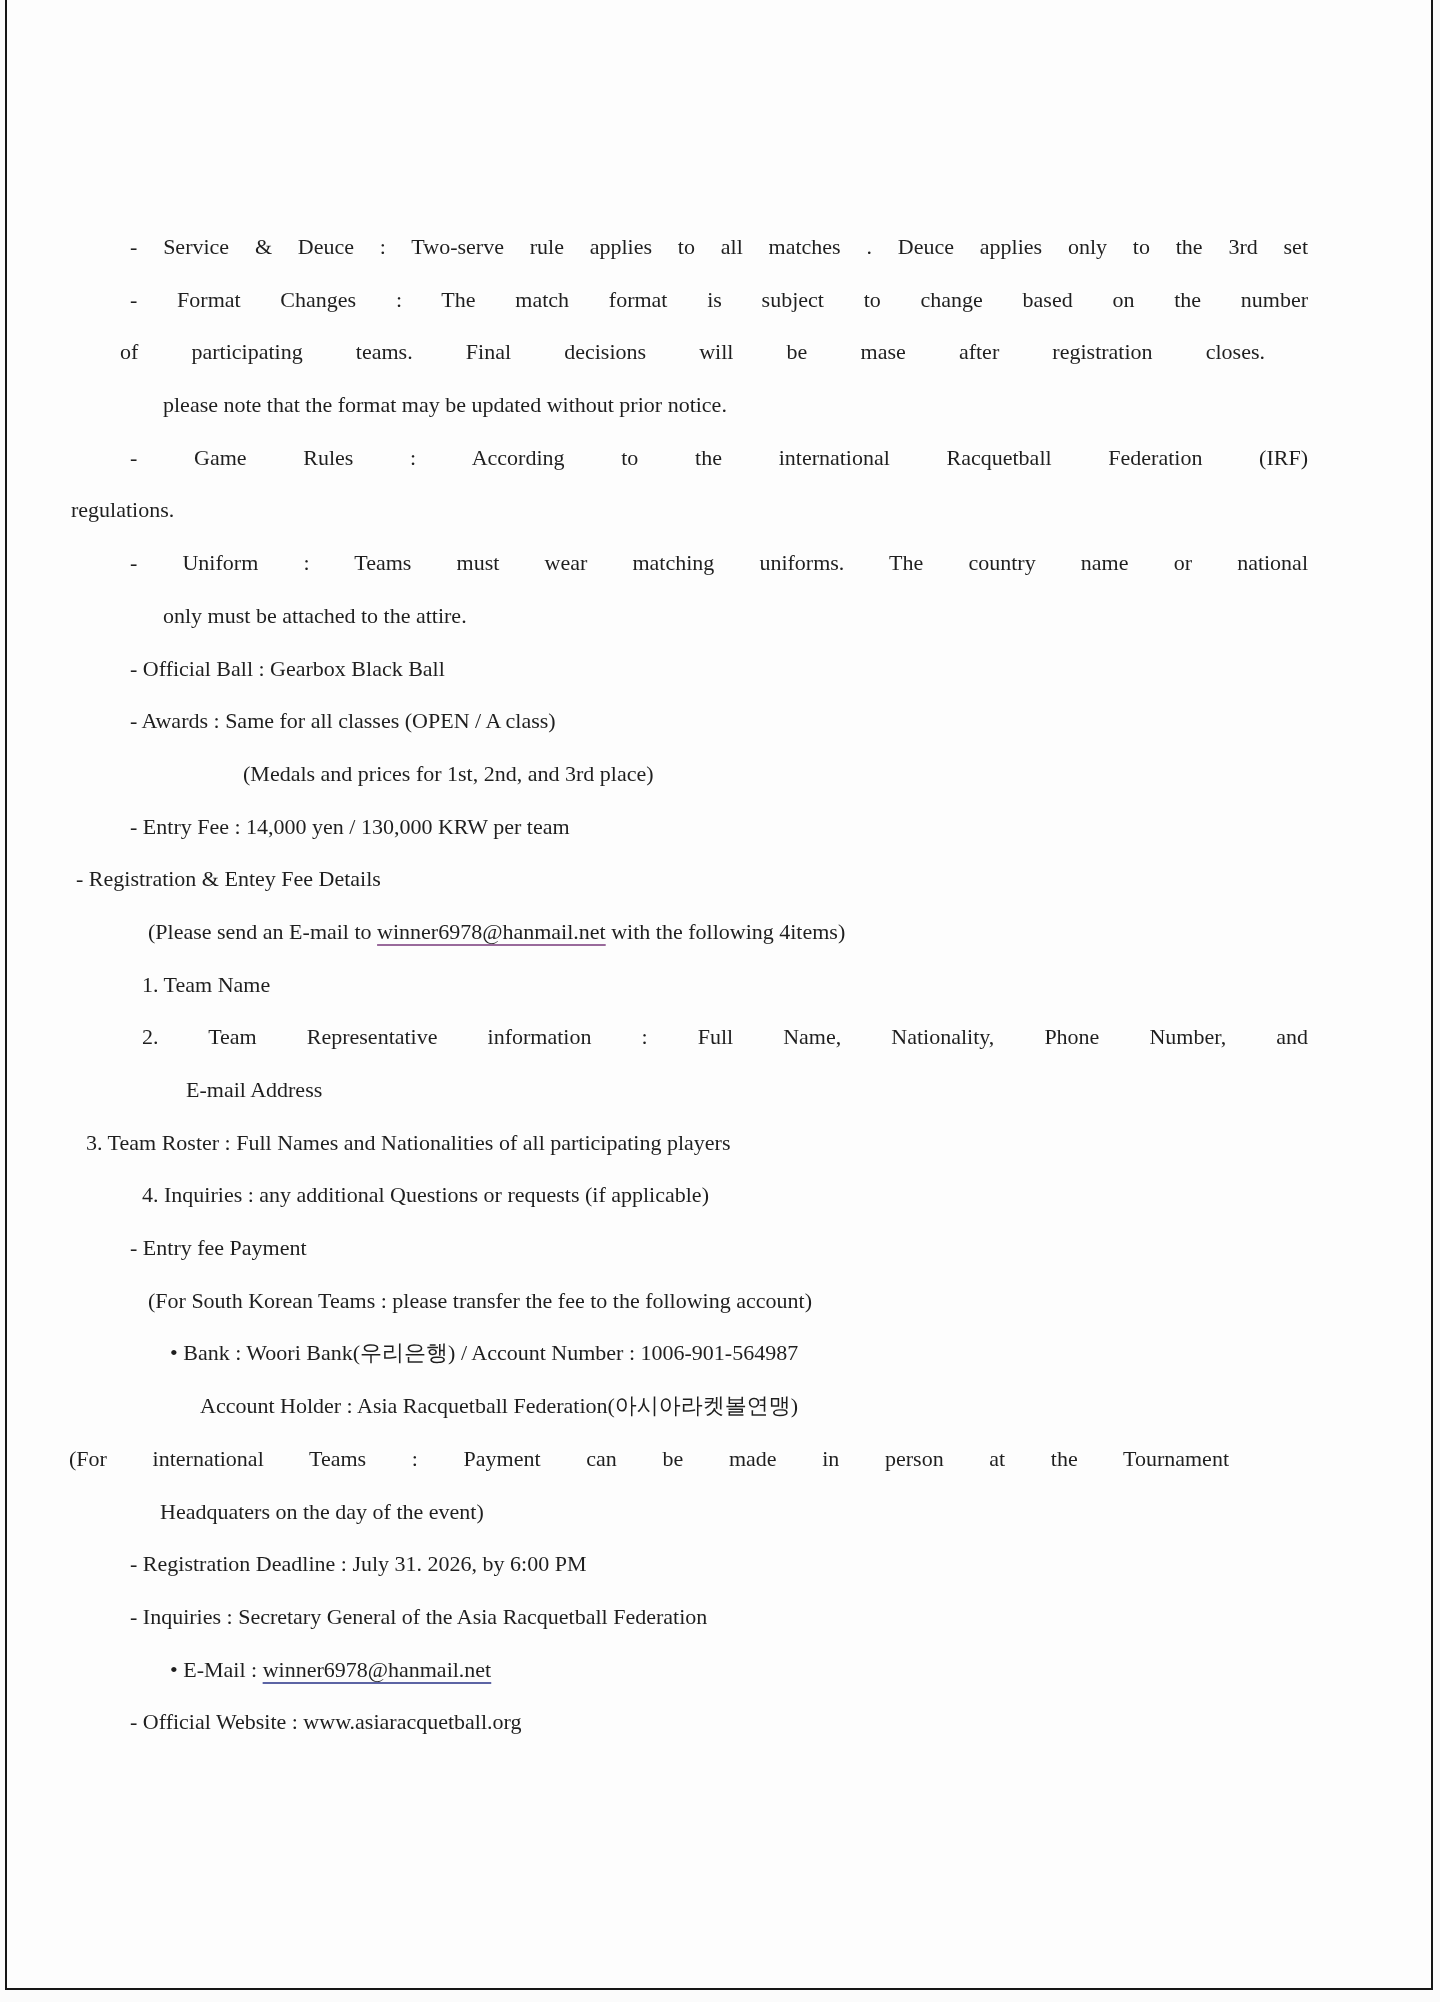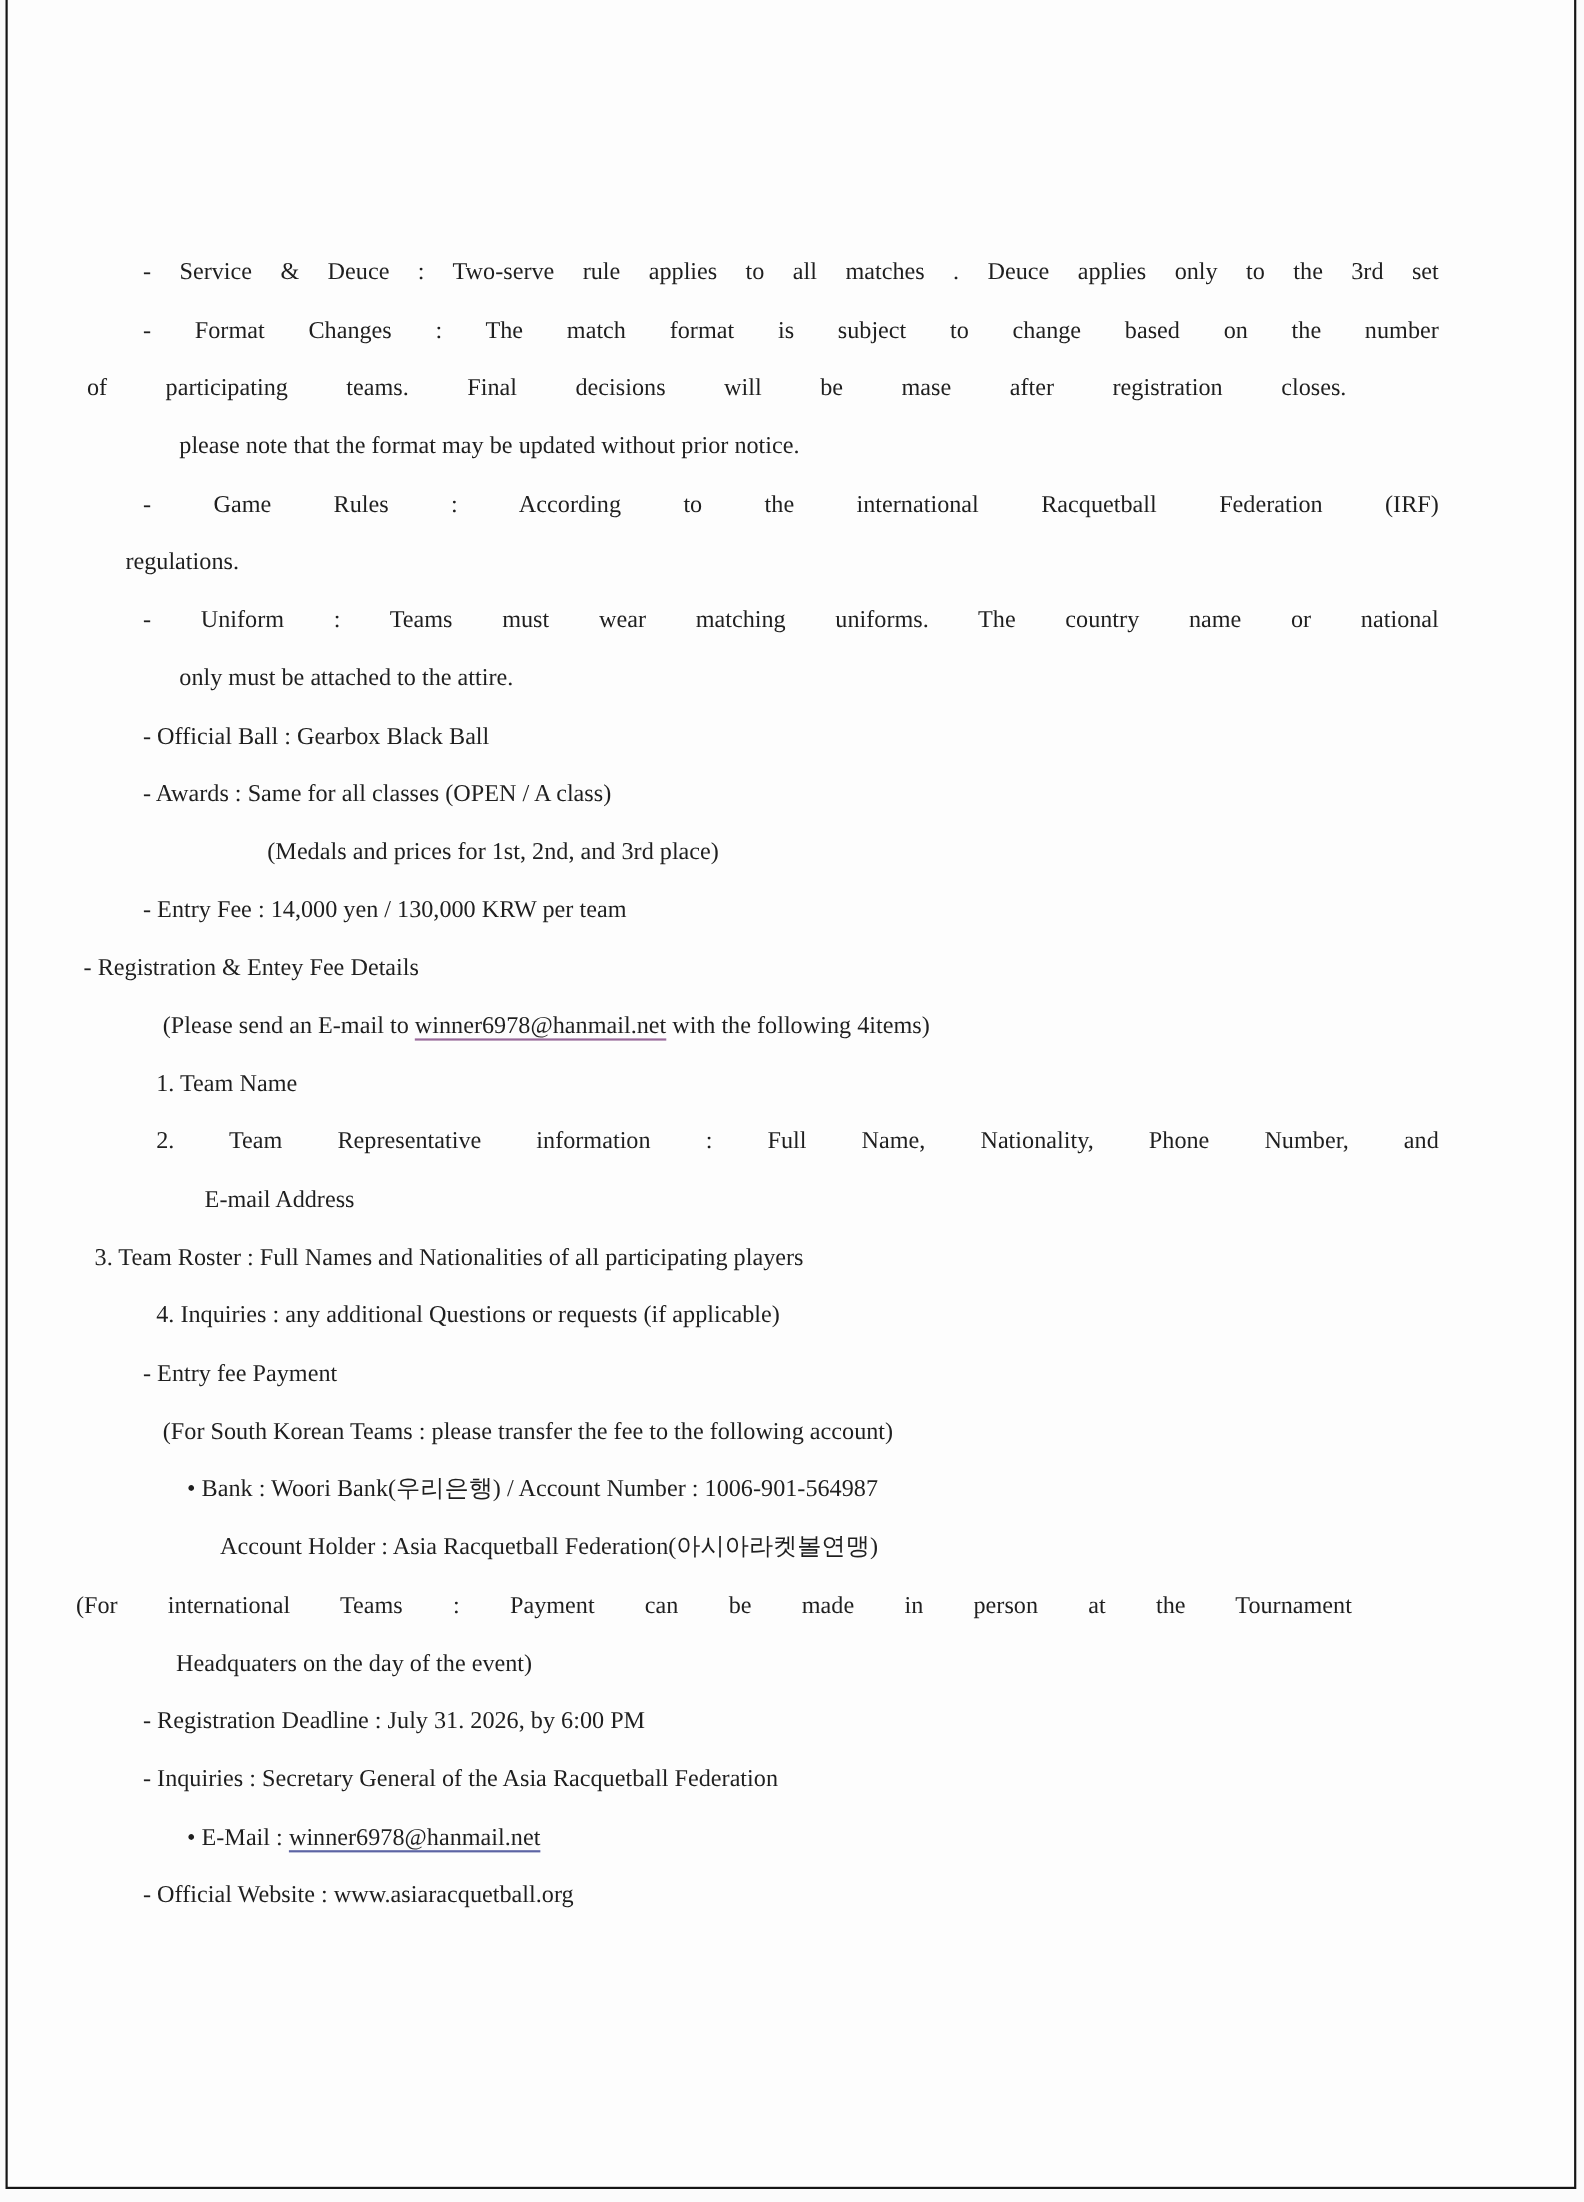--- a/index.html
+++ b/index.html
@@ -52,24 +52,24 @@
 </style>
 </head>
 <body>
 
 <div class="page-frame"></div>
 
 <div class="doc">
   <div>
       <div class="line justify" style="margin-left: 130px; width: 1178px;"><span>- Service &amp; Deuce : Two-serve rule applies to all matches . Deuce applies only to the 3rd set</span></div>
       <div class="line justify" style="margin-left: 130px; width: 1178px;"><span>- Format Changes : The match format is subject to change based on the number</span></div>
-      <div class="line justify" style="margin-left: 79px; width: 1145px;"><span>of participating teams. Final decisions will be mase after registration closes.</span></div>
+      <div class="line justify" style="margin-left: 120px; width: 1145px;"><span>of participating teams. Final decisions will be mase after registration closes.</span></div>
       <div class="line" style="margin-left: 163px;"><span>please note that the format may be updated without prior notice.</span></div>
       <div class="line justify" style="margin-left: 130px; width: 1178px;"><span>- Game Rules : According to the international Racquetball Federation (IRF)</span></div>
-      <div class="line" style="margin-left: 114px;"><span>regulations.</span></div>
+      <div class="line" style="margin-left: 71px;"><span>regulations.</span></div>
       <div class="line justify" style="margin-left: 130px; width: 1178px;"><span>- Uniform : Teams must wear matching uniforms. The country name or national</span></div>
       <div class="line" style="margin-left: 163px;"><span>only must be attached to the attire.</span></div>
       <div class="line" style="margin-left: 130px;"><span>- Official Ball : Gearbox Black Ball</span></div>
       <div class="line" style="margin-left: 130px;"><span>- Awards : Same for all classes (OPEN / A class)</span></div>
       <div class="line" style="margin-left: 243px;"><span>(Medals and prices for 1st, 2nd, and 3rd place)</span></div>
       <div class="line" style="margin-left: 130px;"><span>- Entry Fee : 14,000 yen / 130,000 KRW per team</span></div>
       <div class="line" style="margin-left: 76px;"><span>- Registration &amp; Entey Fee Details</span></div>
       <div class="line" style="margin-left: 148px;"><span>(Please send an E-mail to </span><span class="doclink" style="text-decoration-color: rgb(153, 106, 155);">winner6978@hanmail.net</span><span> with the following 4items)</span></div>
       <div class="line" style="margin-left: 142px;"><span>1. Team Name</span></div>
       <div class="line justify" style="margin-left: 142px; width: 1166px;"><span>2. Team Representative information : Full Name, Nationality, Phone Number, and</span></div>

